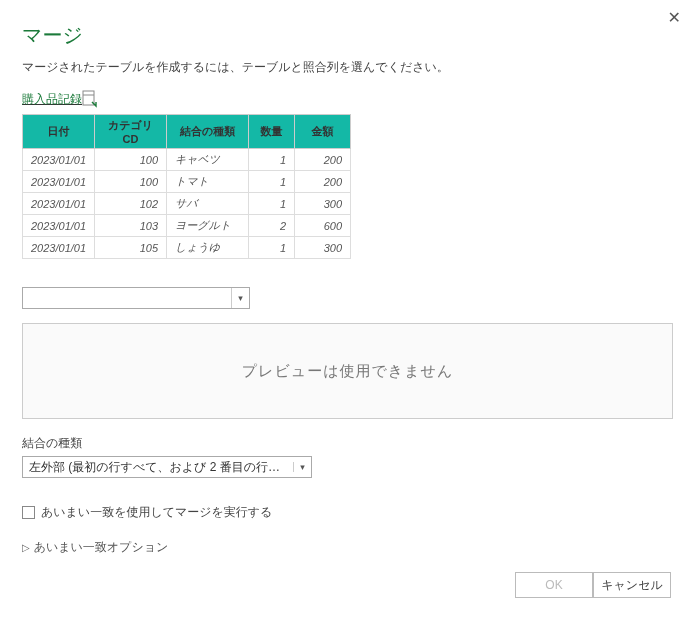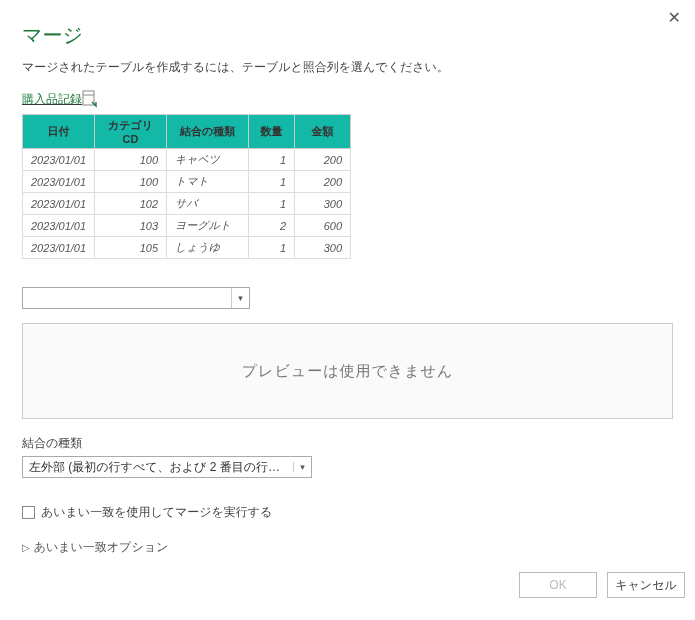--- a/index.html
+++ b/index.html
@@ -147,23 +147,22 @@
     gap: 4px;
     cursor: pointer;
   }
   .fuzzy-toggle .tri {
     font-size: 10px;
     color: #666;
   }
   .buttons {
     position: absolute;
     bottom: 22px;
-    right: 10px;
-    display: flex;
-    gap: 10px;
+    right: 24px;
+    display: flex;
   }
   .btn {
     min-width: 78px;
     height: 26px;
     border: 1px solid #bbb;
     background: #fff;
     display: flex;
     align-items: center;
     justify-content: center;
     font-size: 12px;

